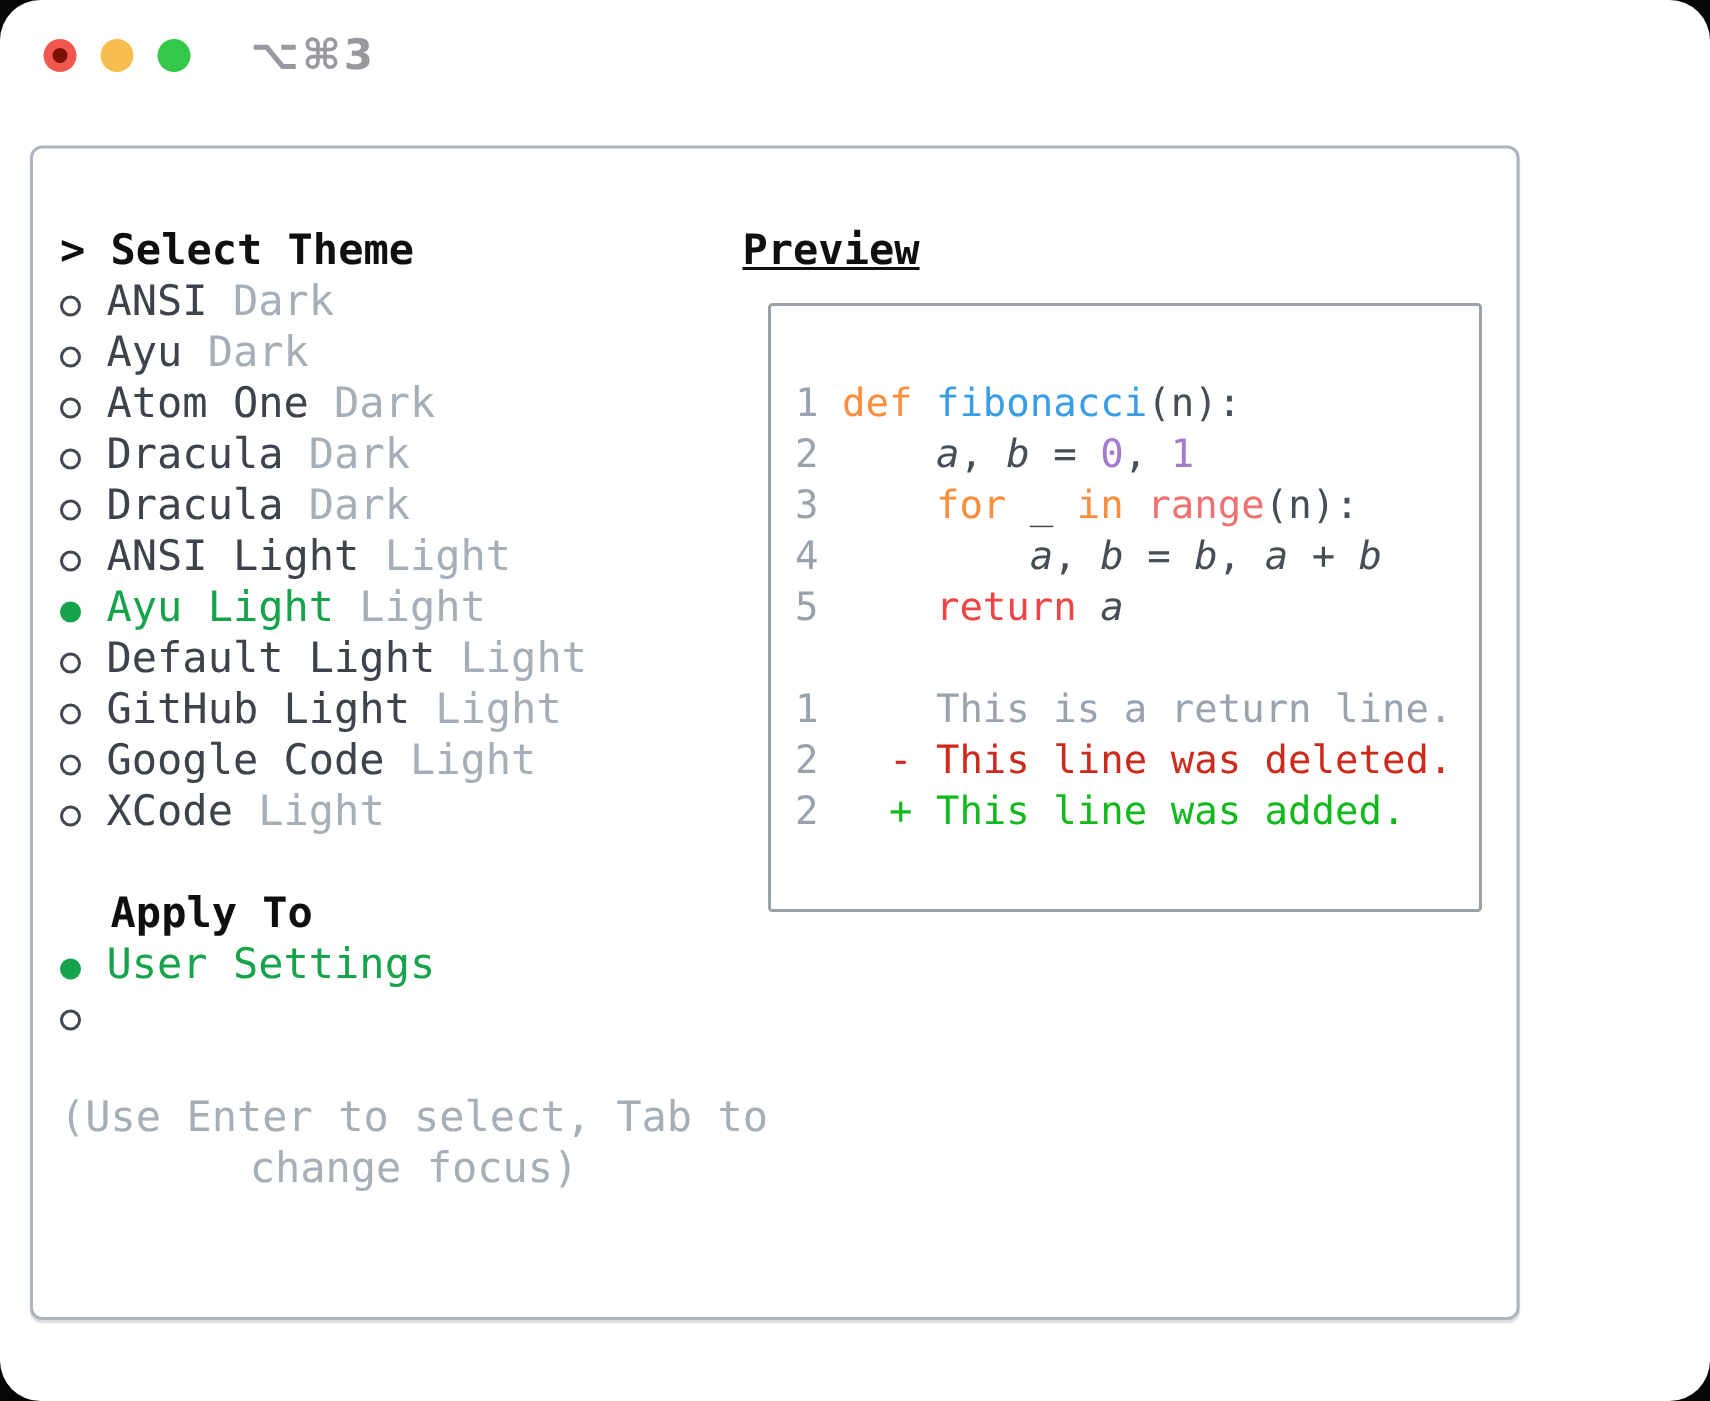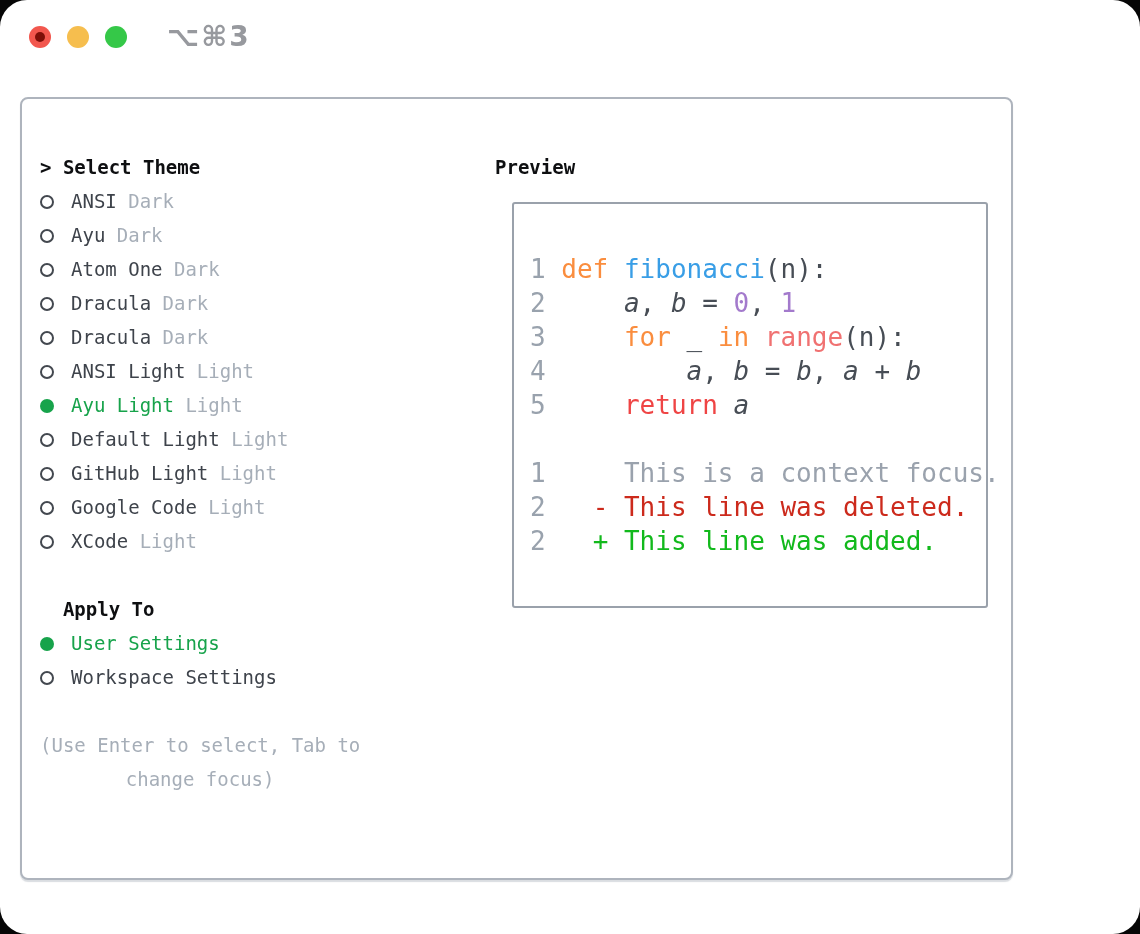--- a/index.html
+++ b/index.html
@@ -20,36 +20,36 @@
     position:absolute; left:167px; top:20px; height:34px; line-height:34px;
     font-family:"DejaVu Sans", sans-serif; font-weight:bold; font-size:28px;
     color:var(--c-title_gray); letter-spacing:2px;
   }
   
   .panel {
     position:absolute; left:20px; top:97px; width:993px; height:783px;
     border:2px solid var(--c-panel_border); border-radius:8px; background:#fff;
     box-shadow:0 2px 1px rgba(150,158,170,.35);
   }
-  .line { height:34px; line-height:34px; white-space:pre; font-size:19px; color:var(--c-item_text); }
+  .line { height:34px; line-height:34px; white-space:pre; font-size:28px; color:var(--c-item_text); }
   .left-col { position:absolute; left:18px; top:51px; }
   .header-line { font-weight:bold; color:var(--c-header_black); }
   .apply-header { padding-left:2ch; }
   .help { color:var(--c-muted);text-align:center; }
   .blank { height:34px; }
   .bullet { display:inline-block; width:14px; height:14px; border-radius:50%;
     margin-right:17px; position:relative; top:1px; }
   .bullet-unselected { border:2px solid var(--c-bullet_outline); }
   .bullet-selected { background:var(--c-selected_green); }
   .opt-name { color:var(--c-item_text); }
   .opt-selected { color:var(--c-selected_green); }
   .opt-variant { color:var(--c-muted); }
   
   .preview-header { position:absolute; left:473px; top:51px; font-weight:bold;
-    color:var(--c-header_black); }
+    color:var(--c-header_black);text-decoration:underline; }
   .preview-box {
     position:absolute; left:490px; top:103px; width:476px; height:406px;
     border:2px solid var(--c-box_border); border-radius:3px; background:#fff;
   }
   .code-block { position:absolute; left:16px; top:48px; }
   .code-line { height:34px; line-height:34px; white-space:pre; font-size:26px; }
 </style>
 </head>
 <body>
 
@@ -78,37 +78,37 @@
           <div class="line"><span class="bullet bullet-selected"></span><span class="opt-name opt-selected">Ayu Light</span><span class="opt-variant"> Light</span></div>
           <div class="line"><span class="bullet bullet-unselected"></span><span class="opt-name">Default Light</span><span class="opt-variant"> Light</span></div>
           <div class="line"><span class="bullet bullet-unselected"></span><span class="opt-name">GitHub Light</span><span class="opt-variant"> Light</span></div>
           <div class="line"><span class="bullet bullet-unselected"></span><span class="opt-name">Google Code</span><span class="opt-variant"> Light</span></div>
           <div class="line"><span class="bullet bullet-unselected"></span><span class="opt-name">XCode</span><span class="opt-variant"> Light</span></div>
         </div>
       <div class="line blank"> </div>
       <div class="line header-line apply-header">Apply To</div>
       <div id="apply-list">
           <div class="line"><span class="bullet bullet-selected"></span><span class="opt-name opt-selected">User Settings</span></div>
-          <div class="line"><span class="bullet bullet-unselected"></span><span class="opt-name">Workspace Settings</span></div>
+          <div class="line"><span class="bullet bullet-unselected"></span></div>
         </div>
       <div class="line blank"> </div>
       <div class="line help">(Use Enter to select, Tab to</div>
       <div class="line help">change focus)</div>
     </div>
 
     <div class="preview-header line">Preview</div>
 
     <div class="preview-box">
       <div id="code-block" class="code-block">
           <div class="code-line"><span style="color: rgb(153, 162, 173);">1 </span><span style="color: rgb(250, 141, 62);">def</span><span style="color: rgb(71, 77, 85);"> </span><span style="color: rgb(57, 158, 230);">fibonacci</span><span style="color: rgb(71, 77, 85);">(n):</span></div>
           <div class="code-line"><span style="color: rgb(153, 162, 173);">2 </span><span style="color: rgb(71, 77, 85);">    </span><span style="color: rgb(71, 77, 85); font-style: italic;">a</span><span style="color: rgb(71, 77, 85);">, </span><span style="color: rgb(71, 77, 85); font-style: italic;">b</span><span style="color: rgb(71, 77, 85);"> = </span><span style="color: rgb(163, 122, 204);">0</span><span style="color: rgb(71, 77, 85);">, </span><span style="color: rgb(163, 122, 204);">1</span></div>
           <div class="code-line"><span style="color: rgb(153, 162, 173);">3 </span><span style="color: rgb(71, 77, 85);">    </span><span style="color: rgb(250, 141, 62);">for</span><span style="color: rgb(71, 77, 85);"> _ </span><span style="color: rgb(250, 141, 62);">in</span><span style="color: rgb(71, 77, 85);"> </span><span style="color: rgb(240, 113, 113);">range</span><span style="color: rgb(71, 77, 85);">(n):</span></div>
           <div class="code-line"><span style="color: rgb(153, 162, 173);">4 </span><span style="color: rgb(71, 77, 85);">        </span><span style="color: rgb(71, 77, 85); font-style: italic;">a</span><span style="color: rgb(71, 77, 85);">, </span><span style="color: rgb(71, 77, 85); font-style: italic;">b</span><span style="color: rgb(71, 77, 85);"> = </span><span style="color: rgb(71, 77, 85); font-style: italic;">b</span><span style="color: rgb(71, 77, 85);">, </span><span style="color: rgb(71, 77, 85); font-style: italic;">a</span><span style="color: rgb(71, 77, 85);"> + </span><span style="color: rgb(71, 77, 85); font-style: italic;">b</span></div>
           <div class="code-line"><span style="color: rgb(153, 162, 173);">5 </span><span style="color: rgb(71, 77, 85);">    </span><span style="color: #ef4444;">return</span><span style="color: rgb(71, 77, 85);"> </span><span style="color: rgb(71, 77, 85); font-style: italic;">a</span></div>
           <div class="code-line"> </div>
-          <div class="code-line"><span style="color: rgb(153, 162, 173);">1</span><span style="color: rgb(71, 77, 85);">     </span><span style="color: rgb(154, 162, 173);">This is a context focus.</span></div>
+          <div class="code-line"><span style="color: rgb(153, 162, 173);">1</span><span style="color: rgb(71, 77, 85);">     </span><span style="color: rgb(154, 162, 173);">This is a return line.</span></div>
           <div class="code-line"><span style="color: rgb(153, 162, 173);">2</span><span style="color: rgb(71, 77, 85);">   </span><span style="color: rgb(204, 42, 28);">- This line was deleted.</span></div>
           <div class="code-line"><span style="color: rgb(153, 162, 173);">2</span><span style="color: rgb(71, 77, 85);">   </span><span style="color: rgb(18, 185, 28);">+ This line was added.</span></div>
         </div>
     </div>
 
   </div>
 </div>
 
 </body></html>

